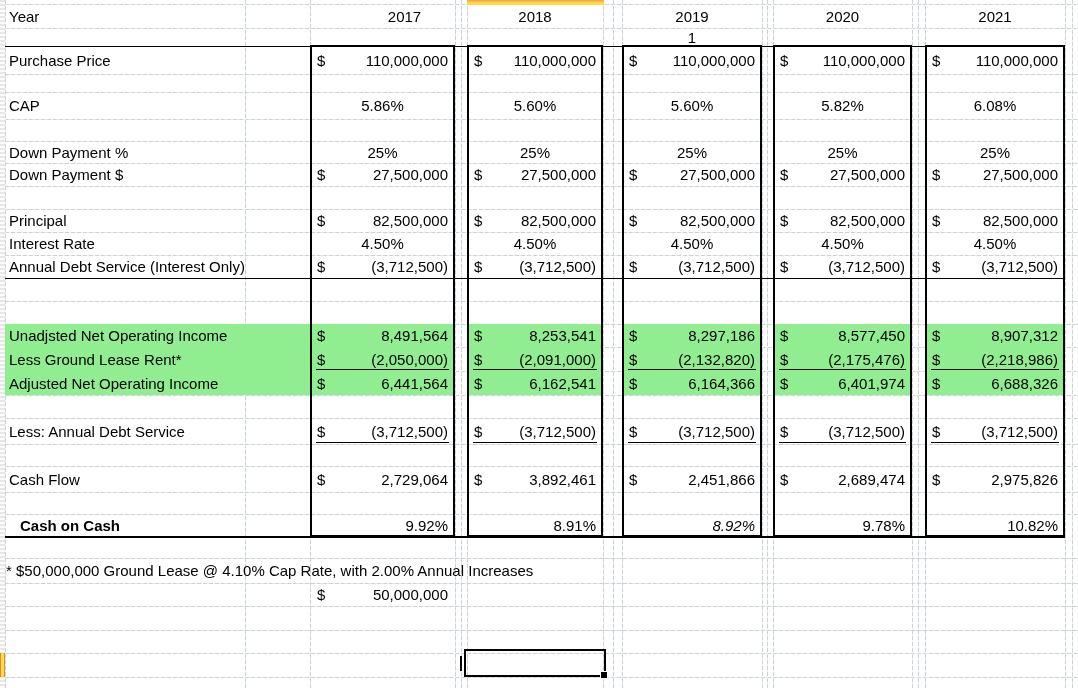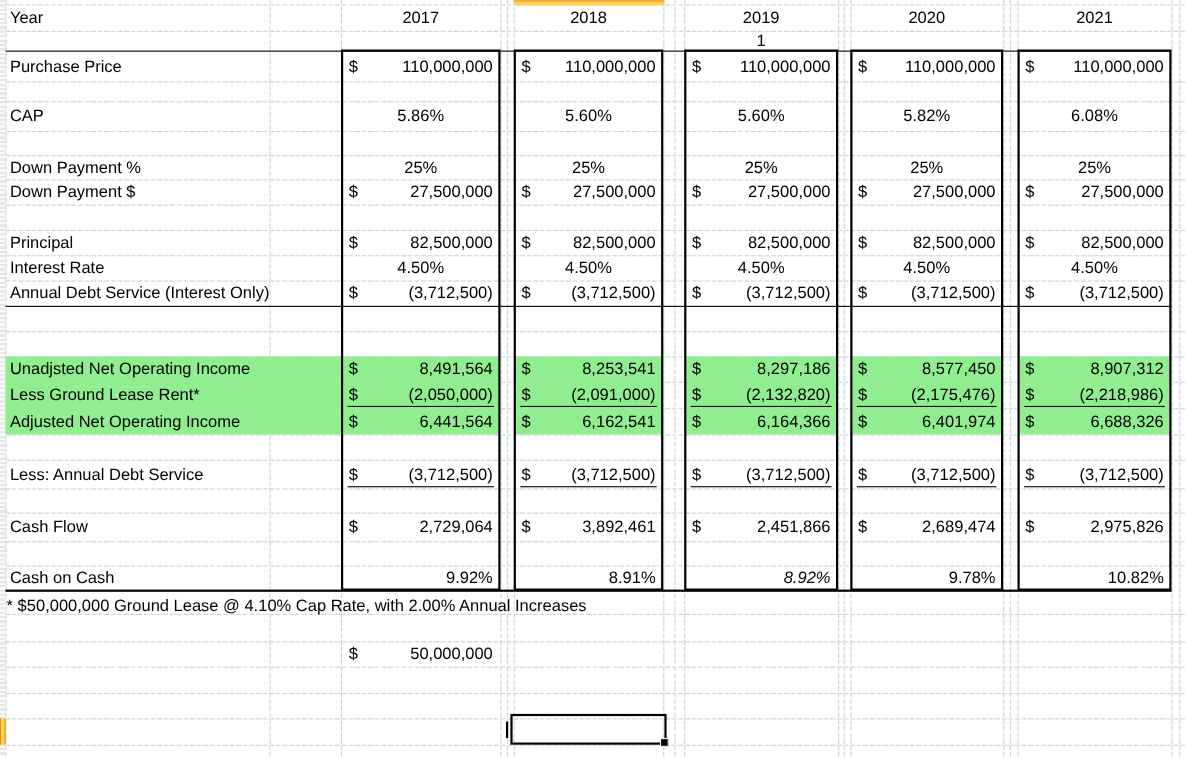--- a/index.html
+++ b/index.html
@@ -88,21 +88,21 @@
       <div class="green" style="left: 775px; top: 324px; width: 135px; height: 71px;"></div>
       <div class="green" style="left: 927px; top: 324px; width: 136px; height: 71px;"></div>
       <div class="bline" style="top: 46px; height: 1px;"></div>
       <div class="bline" style="top: 278px; height: 1px;"></div>
       <div class="bline" style="top: 536px; height: 2px;"></div>
       <div class="box" style="left: 310px; top: 45px; width: 145px; height: 492px;"></div>
       <div class="box" style="left: 467px; top: 45px; width: 136px; height: 492px;"></div>
       <div class="box" style="left: 622px; top: 45px; width: 140px; height: 492px;"></div>
       <div class="box" style="left: 773px; top: 45px; width: 139px; height: 492px;"></div>
       <div class="box" style="left: 925px; top: 45px; width: 140px; height: 492px;"></div>
-      <div class="cell ctr" style="left: 310px; top: 4px; width: 145px; height: 24px;">2017</div>
+      <div class="cell ctr" style="left: 310px; top: 4px; width: 145px; height: 24px; padding-left: 22px;">2017</div>
       <div class="cell ctr" style="left: 467px; top: 4px; width: 136px; height: 24px;">2018</div>
       <div class="cell ctr" style="left: 622px; top: 4px; width: 140px; height: 24px;">2019</div>
       <div class="cell ctr" style="left: 773px; top: 4px; width: 139px; height: 24px;">2020</div>
       <div class="cell ctr" style="left: 925px; top: 4px; width: 140px; height: 24px;">2021</div>
       <div class="cell ctr" style="left: 622px; top: 28px; width: 140px; height: 18px;">1</div>
       <div class="cell lbl" style="left: 5px; top: 46px; width: 300px; height: 28px;">Purchase Price</div>
       <div class="cell money" style="left: 310px; top: 46px; width: 145px; height: 28px;"><span>$</span><span>110,000,000</span></div>
       <div class="cell money" style="left: 467px; top: 46px; width: 136px; height: 28px;"><span>$</span><span>110,000,000</span></div>
       <div class="cell money" style="left: 622px; top: 46px; width: 140px; height: 28px;"><span>$</span><span>110,000,000</span></div>
       <div class="cell money" style="left: 773px; top: 46px; width: 139px; height: 28px;"><span>$</span><span>110,000,000</span></div>
@@ -176,33 +176,33 @@
       <div class="cell money" style="left: 773px; top: 418px; width: 139px; height: 26px;"><span>$</span><span>(3,712,500)</span></div>
       <div class="uline" style="left: 779px; top: 442px; width: 127px;"></div>
       <div class="cell money" style="left: 925px; top: 418px; width: 140px; height: 26px;"><span>$</span><span>(3,712,500)</span></div>
       <div class="uline" style="left: 931px; top: 442px; width: 128px;"></div>
       <div class="cell lbl" style="left: 5px; top: 466px; width: 300px; height: 26px;">Cash Flow</div>
       <div class="cell money" style="left: 310px; top: 466px; width: 145px; height: 26px;"><span>$</span><span>2,729,064</span></div>
       <div class="cell money" style="left: 467px; top: 466px; width: 136px; height: 26px;"><span>$</span><span>3,892,461</span></div>
       <div class="cell money" style="left: 622px; top: 466px; width: 140px; height: 26px;"><span>$</span><span>2,451,866</span></div>
       <div class="cell money" style="left: 773px; top: 466px; width: 139px; height: 26px;"><span>$</span><span>2,689,474</span></div>
       <div class="cell money" style="left: 925px; top: 466px; width: 140px; height: 26px;"><span>$</span><span>2,975,826</span></div>
-      <div class="cell lbl" style="left: 5px; top: 514px; width: 300px; height: 22px;">Cash on Cash</div>
+      <div class="cell lbl" style="left: 16px; top: 514px; width: 300px; height: 22px; font-weight: bold;">Cash on Cash</div>
       <div class="cell pctR" style="left: 310px; top: 514px; width: 145px; height: 22px;">9.92%</div>
       <div class="cell pctR" style="left: 467px; top: 514px; width: 136px; height: 22px;">8.91%</div>
       <div class="cell pctR" style="left: 622px; top: 514px; width: 140px; height: 22px; font-style: italic;">8.92%</div>
       <div class="cell pctR" style="left: 773px; top: 514px; width: 139px; height: 22px;">9.78%</div>
       <div class="cell pctR" style="left: 925px; top: 514px; width: 140px; height: 22px;">10.82%</div>
     </div>
   <div class="top-yellow"></div>
   <div class="left-yellow"></div>
 
   <div class="cell lbl" style="left:5px;top:4px;width:238px;height:24px">Year</div>
 
-  <div class="cell" style="left:6px;top:538px;width:700px;height:25px">* $50,000,000 Ground Lease @ 4.10% Cap Rate, with 2.00% Annual Increases</div>
+  <div class="cell" style="left:6px;top:558px;width:700px;height:25px">* $50,000,000 Ground Lease @ 4.10% Cap Rate, with 2.00% Annual Increases</div>
 
   <div class="cell money" style="left:310px;top:583px;width:145px;height:23px">
     <span>$</span>
     <span>50,000,000</span>
   </div>
 
 
   <div class="caret"></div>
   <div class="selbox">
     <div class="handle"></div>

